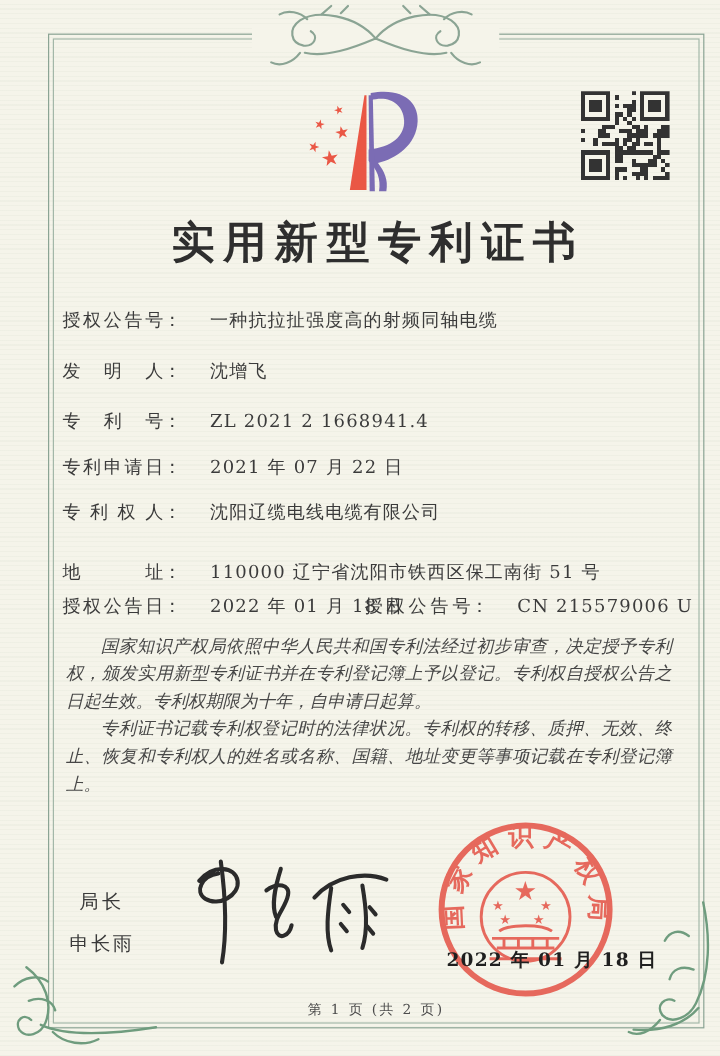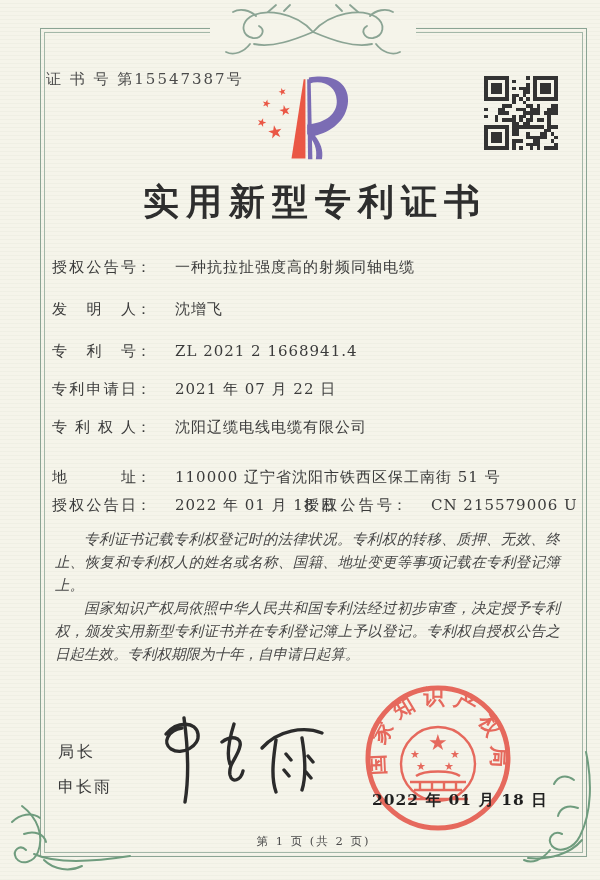--- a/index.html
+++ b/index.html
@@ -44,21 +44,21 @@
   .fcolon{display:inline-block;}
   .fvalue{margin-left:24px;letter-spacing:1px;}
   .grant-right{position:absolute;left:252px;white-space:nowrap;}
   .grant-right .flabel{width:88px;}
   .body-text{
     position:absolute;left:55px;top:528px;width:505px;
     font-size:14.5px;line-height:23px;color:#474747;
     font-style:italic;text-align:justify;
   }
   .body-text p{margin:0;text-indent:2em;}
-  .signer{position:absolute;left:58px;top:742px;font-size:16px;color:#3a3a3a;}
+  .signer{position:absolute;left:58px;top:742px;font-size:16px;color:#3a3a3a;text-align:center;}
   .signer .role{margin-bottom:14px;letter-spacing:3px;}
   .signer .name{letter-spacing:2px;}
   .signature{position:absolute;left:150px;top:712px;width:185px;height:100px;}
   .seal{position:absolute;left:358px;top:678px;width:160px;height:160px;z-index:2;}
   .seal-date{
     position:absolute;left:372px;top:790px;z-index:3;
     font-size:15.5px;font-weight:600;color:#1f1f1f;letter-spacing:1px;
     white-space:nowrap;
   }
   .footer{
@@ -105,21 +105,20 @@
   <svg class="ornament" style="left:522px;top:750px;" width="78" height="128" viewBox="0 0 78 128">
     <g stroke="#6f9c7e" fill="none" stroke-width="2" stroke-linecap="round">
       <path d="M64,2 C70,30 70,62 58,86 C52,98 38,104 30,96 C24,88 32,80 40,84"></path>
       <path d="M60,90 C48,104 28,110 6,108"></path>
       <path d="M52,30 C44,24 36,26 32,34"></path>
       <path d="M56,58 C46,54 38,58 36,66"></path>
       <path d="M28,100 C20,110 10,114 2,110"></path>
     </g>
   </svg>
 
-  <div class="cert-no">证 书 号 第15547387号</div>
 
   <svg class="logo" viewBox="0 0 115 105">
 
     <path d="M62,6 C95,0 108,17 107,33 C106,56 86,69 69,73 C75,81 79,89 77,100 L70,100 C72,88 68,79 60,71 L60,60 C82,58 95,47 94,32 C93,16 79,8 62,13 Z" fill="#7b6cb4"></path>
     <path d="M60,8 L64,8 L66,100 L61,100 Z" fill="#7b6cb4"></path>
 
     <path d="M56,8 L58,8 L58,99 L42,99 Z" fill="#ea5745"></path>
 
     <g fill="#ea5745" font-family="'DejaVu Sans',sans-serif">
       <text x="26" y="26" font-size="11" transform="rotate(-18 31 21)">★</text>
@@ -288,22 +287,22 @@
     </div>
     <div class="frow" style="top:496px">
       <span class="flabel">授权公告日</span><span class="fcolon">：</span><span class="fvalue">2022 年 01 月 18 日</span>
       <span class="grant-right">
         <span class="flabel">授权公告号</span><span class="fcolon">：</span><span class="fvalue">CN 215579006 U</span>
       </span>
     </div>
   </div>
 
   <div class="body-text">
+    <p>国家知识产权局依照中华人民共和国专利法经过初步审查，决定授予专利权，颁发实用新型专利证书并在专利登记簿上予以登记。专利权自授权公告之日起生效。专利权期限为十年，自申请日起算。</p>
     <p>专利证书记载专利权登记时的法律状况。专利权的转移、质押、无效、终止、恢复和专利权人的姓名或名称、国籍、地址变更等事项记载在专利登记簿上。</p>
-    <p>国家知识产权局依照中华人民共和国专利法经过初步审查，决定授予专利权，颁发实用新型专利证书并在专利登记簿上予以登记。专利权自授权公告之日起生效。专利权期限为十年，自申请日起算。</p>
   </div>
 
   <div class="signer">
     <div class="role">局长</div>
     <div class="name">申长雨</div>
   </div>
 
   <svg class="signature" viewBox="0 0 185 100">
     <g stroke="#2b2b2b" stroke-width="3.4" fill="none" stroke-linecap="round">
       <path d="M16,22 C28,8 46,10 48,22 C50,34 32,44 21,37 C12,31 18,18 32,16"></path>

